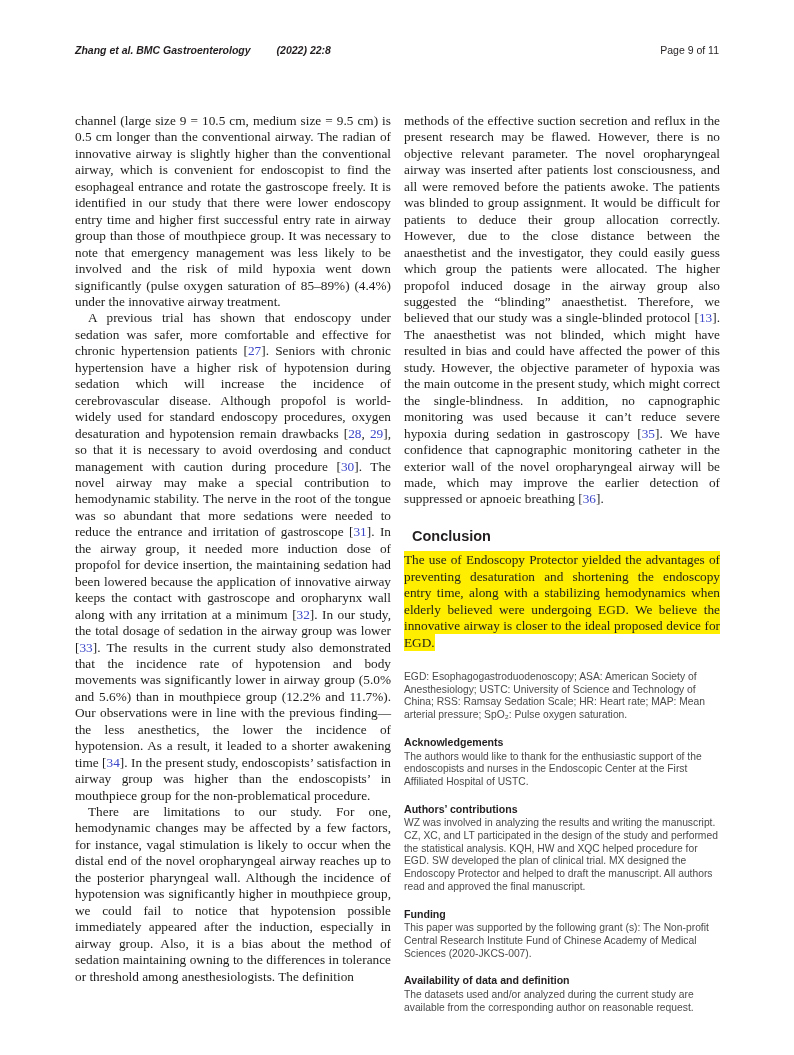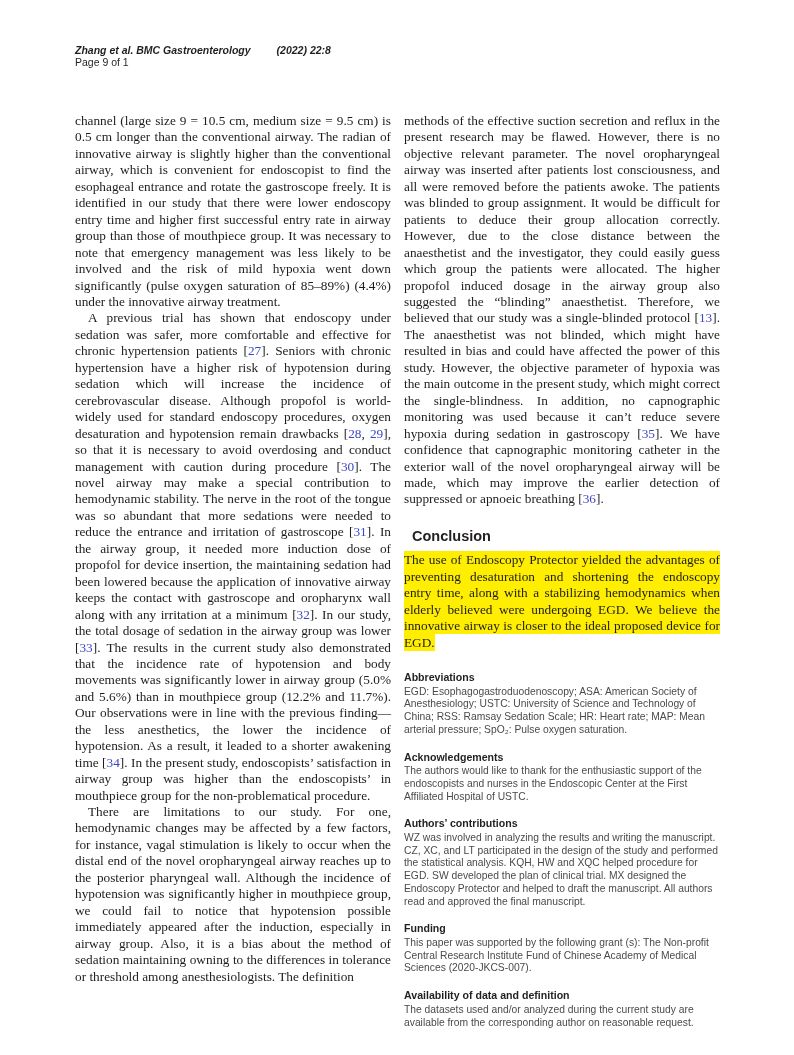--- a/index.html
+++ b/index.html
@@ -4,21 +4,21 @@
 <style>
   html,body{margin:0;padding:0;background:#ffffff;}
   .page{
     position:relative;width:794px;height:1055px;background:#ffffff;
     font-family:"Liberation Serif",serif;color:#1d1d1b;overflow:hidden;
     margin:0 auto;
   }
   .running-header{
     position:absolute;top:44px;left:75px;width:644px;
     display:flex;justify-content:space-between;align-items:baseline;
-    font-family:"Liberation Sans",sans-serif;font-size:10.5px;color:#231f20;flex-direction:column;
+    font-family:"Liberation Sans",sans-serif;font-size:10.5px;color:#231f20;
   }
   .rh-left{font-style:italic;font-weight:600;}
   .rh-issue{margin-left:26px;font-style:italic;font-weight:600;}
   .rh-right{font-weight:400;}
   .col{
     position:absolute;top:113px;width:316px;
     font-size:13.3px;line-height:16.45px;text-align:justify;
   }
   .col-left{left:75px;}
   .col-right{left:404px;}
@@ -44,21 +44,21 @@
 </style>
 </head>
 <body>
 
 <div class="page">
 
   <div class="running-header">
     <div class="rh-left">
       <span>Zhang et al. BMC Gastroenterology</span><span class="rh-issue">(2022) 22:8</span>
     </div>
-    <div class="rh-right">Page 9 of 1</div>
+    <div class="rh-right">Page 9 of 11</div>
   </div>
 
   <div class="col col-left">
     <div>
         <p class="body-par"><span>channel (large size 9 = 10.5 cm, medium size = 9.5 cm) is 0.5 cm longer than the conventional airway. The radian of innovative airway is slightly higher than the conventional airway, which is convenient for endoscopist to find the esophageal entrance and rotate the gastroscope freely. It is identified in our study that there were lower endoscopy entry time and higher first successful entry rate in airway group than those of mouthpiece group. It was necessary to note that emergency management was less likely to be involved and the risk of mild hypoxia went down significantly (pulse oxygen saturation of 85–89%) (4.4%) under the innovative airway treatment.</span></p>
         <p class="body-par indent"><span>A previous trial has shown that endoscopy under sedation was safer, more comfortable and effective for chronic hypertension patients [</span><span class="cite">27</span><span>]. Seniors with chronic hypertension have a higher risk of hypotension during sedation which will increase the incidence of cerebrovascular disease. Although propofol is world-widely used for standard endoscopy procedures, oxygen desaturation and hypotension remain drawbacks [</span><span class="cite">28</span><span>, </span><span class="cite">29</span><span>], so that it is necessary to avoid overdosing and conduct management with caution during procedure [</span><span class="cite">30</span><span>]. The novel airway may make a special contribution to hemodynamic stability. The nerve in the root of the tongue was so abundant that more sedations were needed to reduce the entrance and irritation of gastroscope [</span><span class="cite">31</span><span>]. In the airway group, it needed more induction dose of propofol for device insertion, the maintaining sedation had been lowered because the application of innovative airway keeps the contact with gastroscope and oropharynx wall along with any irritation at a minimum [</span><span class="cite">32</span><span>]. In our study, the total dosage of sedation in the airway group was lower [</span><span class="cite">33</span><span>]. The results in the current study also demonstrated that the incidence rate of hypotension and body movements was significantly lower in airway group (5.0% and 5.6%) than in mouthpiece group (12.2% and 11.7%). Our observations were in line with the previous finding—the less anesthetics, the lower the incidence of hypotension. As a result, it leaded to a shorter awakening time [</span><span class="cite">34</span><span>]. In the present study, endoscopists’ satisfaction in airway group was higher than the endoscopists’ in mouthpiece group for the non-problematical procedure.</span></p>
         <p class="body-par indent"><span>There are limitations to our study. For one, hemodynamic changes may be affected by a few factors, for instance, vagal stimulation is likely to occur when the distal end of the novel oropharyngeal airway reaches up to the posterior pharyngeal wall. Although the incidence of hypotension was significantly higher in mouthpiece group, we could fail to notice that hypotension possible immediately appeared after the induction, especially in airway group. Also, it is a bias about the method of sedation maintaining owning to the differences in tolerance or threshold among anesthesiologists. The definition</span></p>
       </div>
   </div>
 
@@ -66,21 +66,20 @@
     <div>
         <p class="body-par"><span>methods of the effective suction secretion and reflux in the present research may be flawed. However, there is no objective relevant parameter. The novel oropharyngeal airway was inserted after patients lost consciousness, and all were removed before the patients awoke. The patients was blinded to group assignment. It would be difficult for patients to deduce their group allocation correctly. However, due to the close distance between the anaesthetist and the investigator, they could easily guess which group the patients were allocated. The higher propofol induced dosage in the airway group also suggested the “blinding” anaesthetist. Therefore, we believed that our study was a single-blinded protocol [</span><span class="cite">13</span><span>]. The anaesthetist was not blinded, which might have resulted in bias and could have affected the power of this study. However, the objective parameter of hypoxia was the main outcome in the present study, which might correct the single-blindness. In addition, no capnographic monitoring was used because it can’t reduce severe hypoxia during sedation in gastroscopy [</span><span class="cite">35</span><span>]. We have confidence that capnographic monitoring catheter in the exterior wall of the novel oropharyngeal airway will be made, which may improve the earlier detection of suppressed or apnoeic breathing [</span><span class="cite">36</span><span>].</span></p>
       </div>
 
     <div class="conclusion-heading">Conclusion</div>
 
     <p class="body-par"><span class="hl">The use of Endoscopy Protector yielded the advantages of preventing desaturation and shortening the endoscopy entry time, along with a stabilizing hemodynamics when elderly believed were undergoing EGD. We believe the innovative airway is closer to the ideal proposed device for EGD.</span></p>
 
     <div class="backmatter">
         <div class="bm-section">
-          <div class="bm-heading">Abbreviations</div>
           <p class="bm-body">EGD: Esophagogastroduodenoscopy; ASA: American Society of Anesthesiology; USTC: University of Science and Technology of China; RSS: Ramsay Sedation Scale; HR: Heart rate; MAP: Mean arterial pressure; SpO₂: Pulse oxygen saturation.</p>
         </div>
         <div class="bm-section">
           <div class="bm-heading">Acknowledgements</div>
           <p class="bm-body">The authors would like to thank for the enthusiastic support of the endoscopists and nurses in the Endoscopic Center at the First Affiliated Hospital of USTC.</p>
         </div>
         <div class="bm-section">
           <div class="bm-heading">Authors’ contributions</div>
           <p class="bm-body">WZ was involved in analyzing the results and writing the manuscript. CZ, XC, and LT participated in the design of the study and performed the statistical analysis. KQH, HW and XQC helped procedure for EGD. SW developed the plan of clinical trial. MX designed the Endoscopy Protector and helped to draft the manuscript. All authors read and approved the final manuscript.</p>
         </div>

